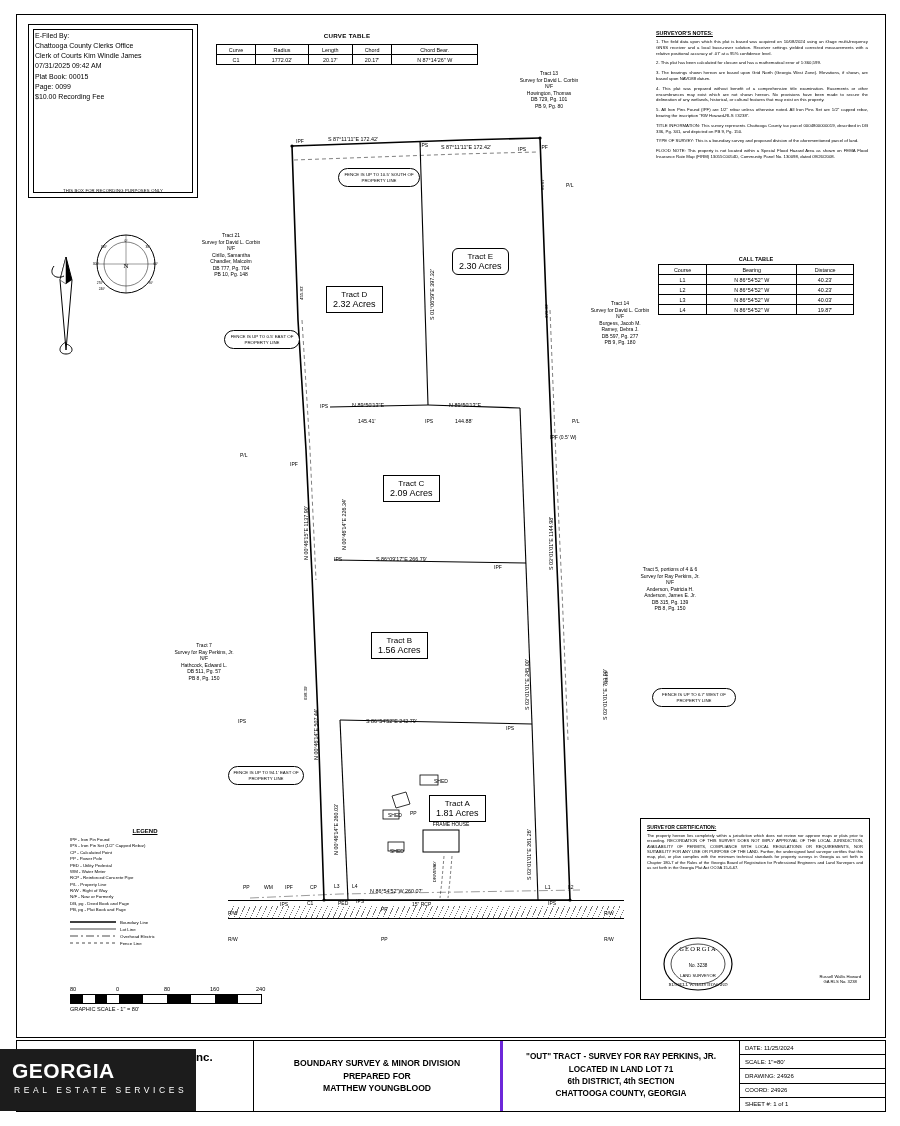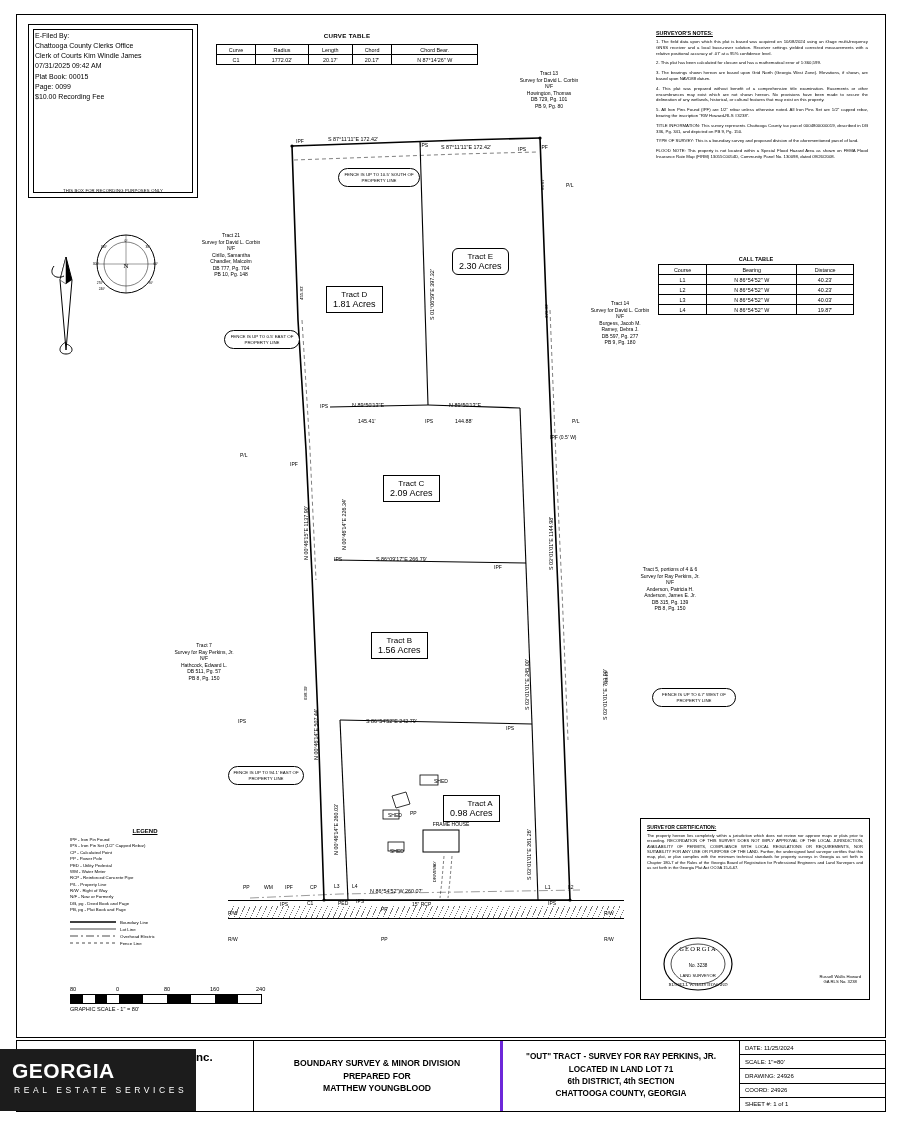--- a/index.html
+++ b/index.html
@@ -235,37 +235,37 @@
     <polyline points="30,778 120,774 240,772 360,770" fill="none" stroke="#000" stroke-width="0.4" stroke-dasharray="9,3,2,3"></polyline>
 
     <circle cx="72" cy="26" r="1.6" fill="#000"></circle>
     <circle cx="320" cy="18" r="1.6" fill="#000"></circle>
     <circle cx="104" cy="780" r="1.6" fill="#000"></circle>
     <circle cx="350" cy="780" r="1.6" fill="#000"></circle>
   </svg>
 
   <div class="tractbox" style="left:326px;top:286px;">
     <div class="t1">Tract D</div>
-    <div class="t2">1.81 Acres</div>
+    <div class="t2">2.32 Acres</div>
   </div>
   <div class="tractbox" style="left:452px;top:248px;border-radius:6px;">
     <div class="t1">Tract E</div>
     <div class="t2">2.30 Acres</div>
   </div>
   <div class="tractbox" style="left:383px;top:475px;">
     <div class="t1">Tract C</div>
     <div class="t2">2.09 Acres</div>
   </div>
   <div class="tractbox" style="left:371px;top:632px;">
     <div class="t1">Tract B</div>
     <div class="t2">1.56 Acres</div>
   </div>
-  <div class="tractbox" style="left:443px;top:795px;text-align:right;">
+  <div class="tractbox" style="left:429px;top:795px;">
     <div class="t1">Tract A</div>
-    <div class="t2">0.98 Acres</div>
+    <div class="t2">1.81 Acres</div>
   </div>
 
   <div class="lbl ctr" style="left:178px;top:232px;width:106px;">
     <div>Tract 21</div>
     <div>Survey for David L. Corbin</div>
     <div>N/F</div>
     <div>Cirillo, Samantha</div>
     <div>Chandler, Malcolm</div>
     <div>DB 777, Pg. 704</div>
     <div>PB 10, Pg. 148</div>

